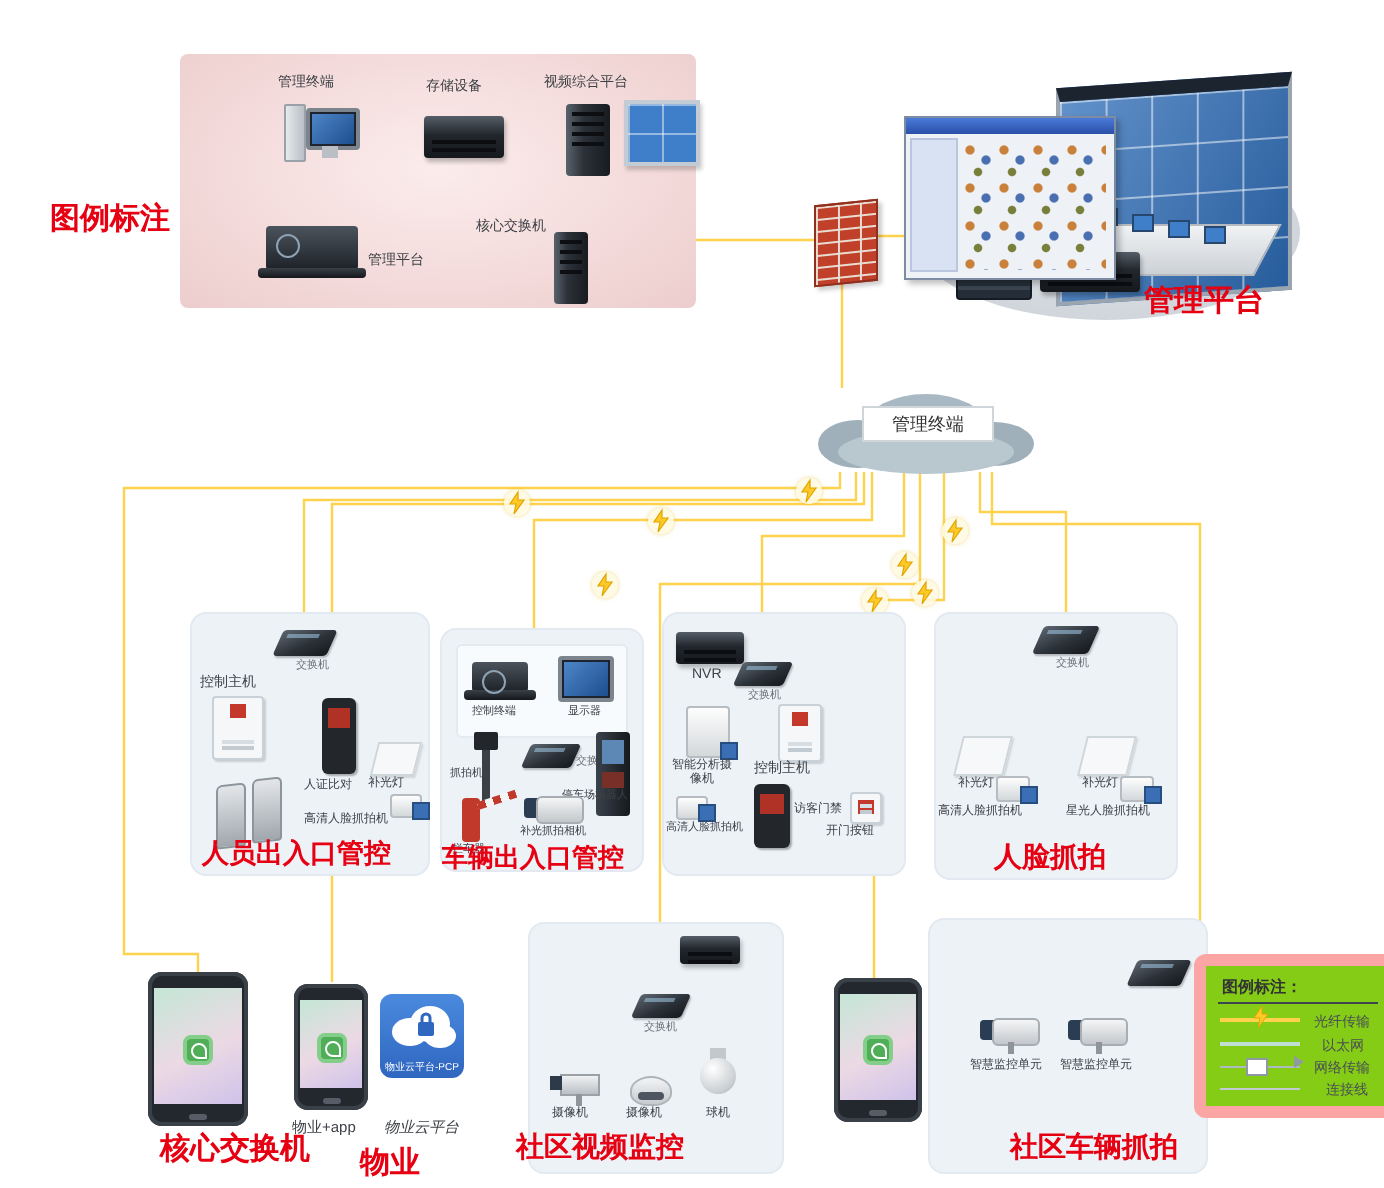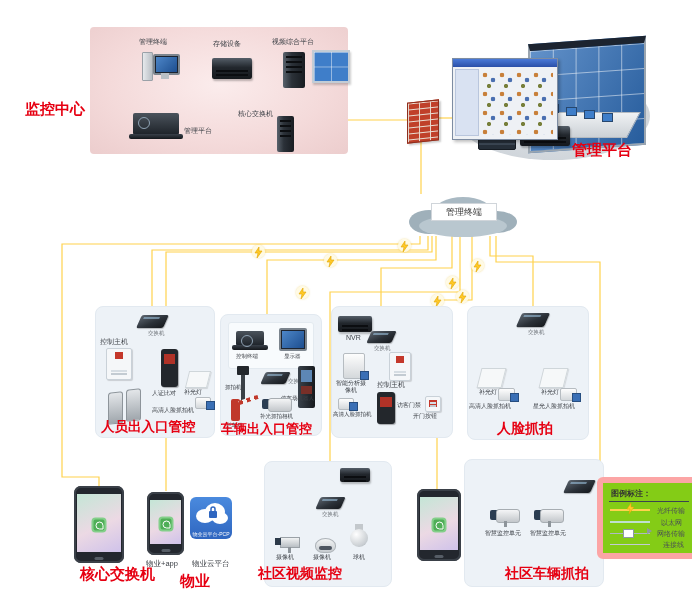--- a/index.html
+++ b/index.html
@@ -141,21 +141,21 @@
         <path d="M7 1 L3 7 H6 L5 12 L10 5 H7 Z" fill="#ffc928" stroke="#e0a400" stroke-width="0.6"></path>
       </svg></span>
   <span class="bolt" style="left:431px;top:294px;"><svg width="13" height="13">
         <path d="M7 1 L3 7 H6 L5 12 L10 5 H7 Z" fill="#ffc928" stroke="#e0a400" stroke-width="0.6"></path>
       </svg></span>
   <span class="bolt" style="left:456px;top:290px;"><svg width="13" height="13">
         <path d="M7 1 L3 7 H6 L5 12 L10 5 H7 Z" fill="#ffc928" stroke="#e0a400" stroke-width="0.6"></path>
       </svg></span>
 
   <div class="abs" style="left:90px;top:27px;width:258px;height:127px;border-radius:4px;background:radial-gradient(ellipse at 50% 45%,#fbecec 0%,#f4dada 60%,#eccdcd 100%);"></div>
-  <div class="red-title" style="left:25px;top:100px;font-size:15px;">监控中心</div>
+  <div class="red-title" style="left:25px;top:100px;font-size:15px;">图例标注</div>
 
   <div class="lbl" style="left:139px;top:38px;">管理终端</div>
   <div class="abs icon-computer" style="left:142px;top:50px;width:38px;height:34px;">
       <span class="tower"></span>
       <span class="mon"></span>
       <span class="stand"></span>
     </div>
 
   <div class="lbl" style="left:213px;top:40px;">存储设备</div>
   <div class="icon-server" style="left:212px;top:58px;width:40px;height:21px;"></div>
@@ -282,21 +282,21 @@
     <svg width="42" height="30" style="position:absolute;left:0;top:2px;">
       <ellipse cx="15" cy="17" rx="9" ry="7" fill="#fff"></ellipse>
       <ellipse cx="25" cy="13" rx="10" ry="9" fill="#fff"></ellipse>
       <ellipse cx="30" cy="19" rx="8" ry="6" fill="#fff"></ellipse>
       <rect x="19" y="12" width="8" height="7" rx="1" fill="#2f66c0"></rect>
       <path d="M21 12 v-2 a2 2 0 0 1 4 0 v2" stroke="#2f66c0" stroke-width="1.5" fill="none"></path>
     </svg>
     <div style="position:absolute;left:0;right:0;bottom:2px;text-align:center;font-size:5px;color:#fff;">物业云平台-PCP</div>
   </div>
   <div class="lbl" style="left:146px;top:560px;font-size:7.5px;">物业+app</div>
-  <div class="lbl" style="left:192px;top:560px;font-size:7.5px;">物业云平台</div>
+  <div class="lbl" style="left:192px;top:560px;font-size:7.5px;font-style:italic;">物业云平台</div>
   <div class="red-title" style="left:180px;top:572px;font-size:15px;">物业</div>
 
   <div class="zone" style="left:264px;top:461px;width:126px;height:124px;"></div>
   <div class="icon-server" style="left:340px;top:468px;width:30px;height:14px;"></div>
   <div class="icon-switch" style="left:318px;top:497px;width:25px;height:12px;"></div>
   <div class="lbl lbl5" style="left:322px;top:511px;color:#6b7076;">交换机</div>
   <div class="icon-boxcam" style="left:280px;top:535px;width:24px;height:18px;">
       <span class="body"></span>
       <span class="lens"></span>
       <span class="mount"></span>

